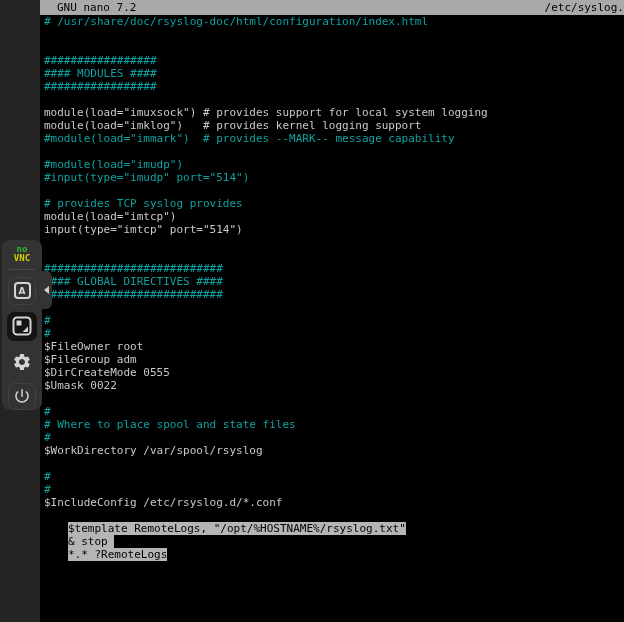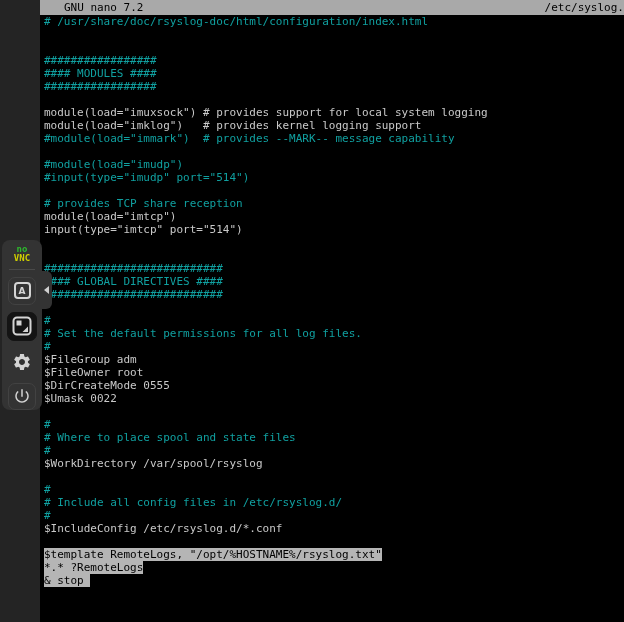--- a/index.html
+++ b/index.html
@@ -9,28 +9,28 @@
   }
   *{margin:0;padding:0;box-sizing:border-box;}
   html,body{width:624px;height:622px;overflow:hidden;background:var(--desktop-bg);
     font-family:"DejaVu Sans Mono",monospace;}
   .stage{position:relative;width:624px;height:622px;background:var(--desktop-bg);overflow:hidden;}
 
   
   .terminal{position:absolute;left:40px;top:0;width:584px;height:622px;background:var(--terminal-bg);}
   .titlebar{position:absolute;left:0;top:0;width:100%;height:15px;background:var(--titlebar-bg);
     color:#000;font-size:11px;line-height:15px;white-space:pre;display:flex;justify-content:space-between;}
-  .titlebar .tleft{padding-left:24px;}
+  .titlebar .tleft{padding-left:17px;}
   .titlebar .tright{text-align:right;}
   .lines{position:absolute;left:0;top:15px;width:100%;}
   .line{height:13px;line-height:13px;font-size:11px;white-space:pre;padding-left:4px;}
   .line span{white-space:pre;}
   .line .comment{color:var(--comment);}
   .line .code{color:var(--code);}
-  .line .selected{background:var(--sel-bg);color:var(--sel-fg);}
+  .line .selected{background:var(--sel-bg);color:var(--sel-fg);margin-left:24px;}
 
   
   .vnc-panel{position:absolute;left:2px;top:240px;width:40px;height:170px;background:var(--panel-bg);
     border-radius:8px;display:flex;flex-direction:column;align-items:center;z-index:5;}
   .vnc-logo{margin-top:5px;text-align:center;font-weight:bold;font-size:9px;line-height:9px;
     font-family:"DejaVu Sans Mono",monospace;letter-spacing:0;}
   .vnc-logo .lg-top{color:var(--logo-green);display:block;}
   .vnc-logo .lg-bot{color:var(--logo-yellow);display:block;}
   .vnc-divider{width:26px;height:1px;background:#4a4a4a;margin-top:6px;}
   .vnc-btn{width:28px;height:28px;margin-top:7px;border-radius:7px;display:flex;align-items:center;
@@ -65,50 +65,48 @@
         <div class="line"><span class="comment">#### MODULES ####</span></div>
         <div class="line"><span class="comment">#################</span></div>
         <div class="line"></div>
         <div class="line"><span class="code">module(load="imuxsock") # provides support for local system logging</span></div>
         <div class="line"><span class="code">module(load="imklog")   # provides kernel logging support</span></div>
         <div class="line"><span class="comment">#module(load="immark")  # provides --MARK-- message capability</span></div>
         <div class="line"></div>
         <div class="line"><span class="comment">#module(load="imudp")</span></div>
         <div class="line"><span class="comment">#input(type="imudp" port="514")</span></div>
         <div class="line"></div>
-        <div class="line"><span class="comment"># provides TCP share reception</span></div>
+        <div class="line"><span class="comment"># provides TCP syslog provides</span></div>
         <div class="line"><span class="code">module(load="imtcp")</span></div>
         <div class="line"><span class="code">input(type="imtcp" port="514")</span></div>
         <div class="line"></div>
         <div class="line"></div>
         <div class="line"><span class="comment">###########################</span></div>
         <div class="line"><span class="comment">#### GLOBAL DIRECTIVES ####</span></div>
         <div class="line"><span class="comment">###########################</span></div>
         <div class="line"></div>
         <div class="line"><span class="comment">#</span></div>
-        <div class="line"><span class="comment"># Set the default permissions for all log files.</span></div>
         <div class="line"><span class="comment">#</span></div>
+        <div class="line"><span class="code">$FileOwner root</span></div>
         <div class="line"><span class="code">$FileGroup adm</span></div>
-        <div class="line"><span class="code">$FileOwner root</span></div>
         <div class="line"><span class="code">$DirCreateMode 0555</span></div>
         <div class="line"><span class="code">$Umask 0022</span></div>
         <div class="line"></div>
         <div class="line"><span class="comment">#</span></div>
         <div class="line"><span class="comment"># Where to place spool and state files</span></div>
         <div class="line"><span class="comment">#</span></div>
         <div class="line"><span class="code">$WorkDirectory /var/spool/rsyslog</span></div>
         <div class="line"></div>
         <div class="line"><span class="comment">#</span></div>
-        <div class="line"><span class="comment"># Include all config files in /etc/rsyslog.d/</span></div>
         <div class="line"><span class="comment">#</span></div>
         <div class="line"><span class="code">$IncludeConfig /etc/rsyslog.d/*.conf</span></div>
         <div class="line"></div>
         <div class="line"><span class="selected">$template RemoteLogs, "/opt/%HOSTNAME%/rsyslog.txt"</span></div>
+        <div class="line"><span class="selected">&amp; stop </span></div>
         <div class="line"><span class="selected">*.* ?RemoteLogs</span></div>
-        <div class="line"><span class="selected">&amp; stop </span></div>
       </div>
   </div>
 
   <div class="vnc-panel">
     <div class="vnc-logo">
       <span class="lg-top">no</span>
       <span class="lg-bot">VNC</span>
     </div>
     <div class="vnc-divider"></div>
 

